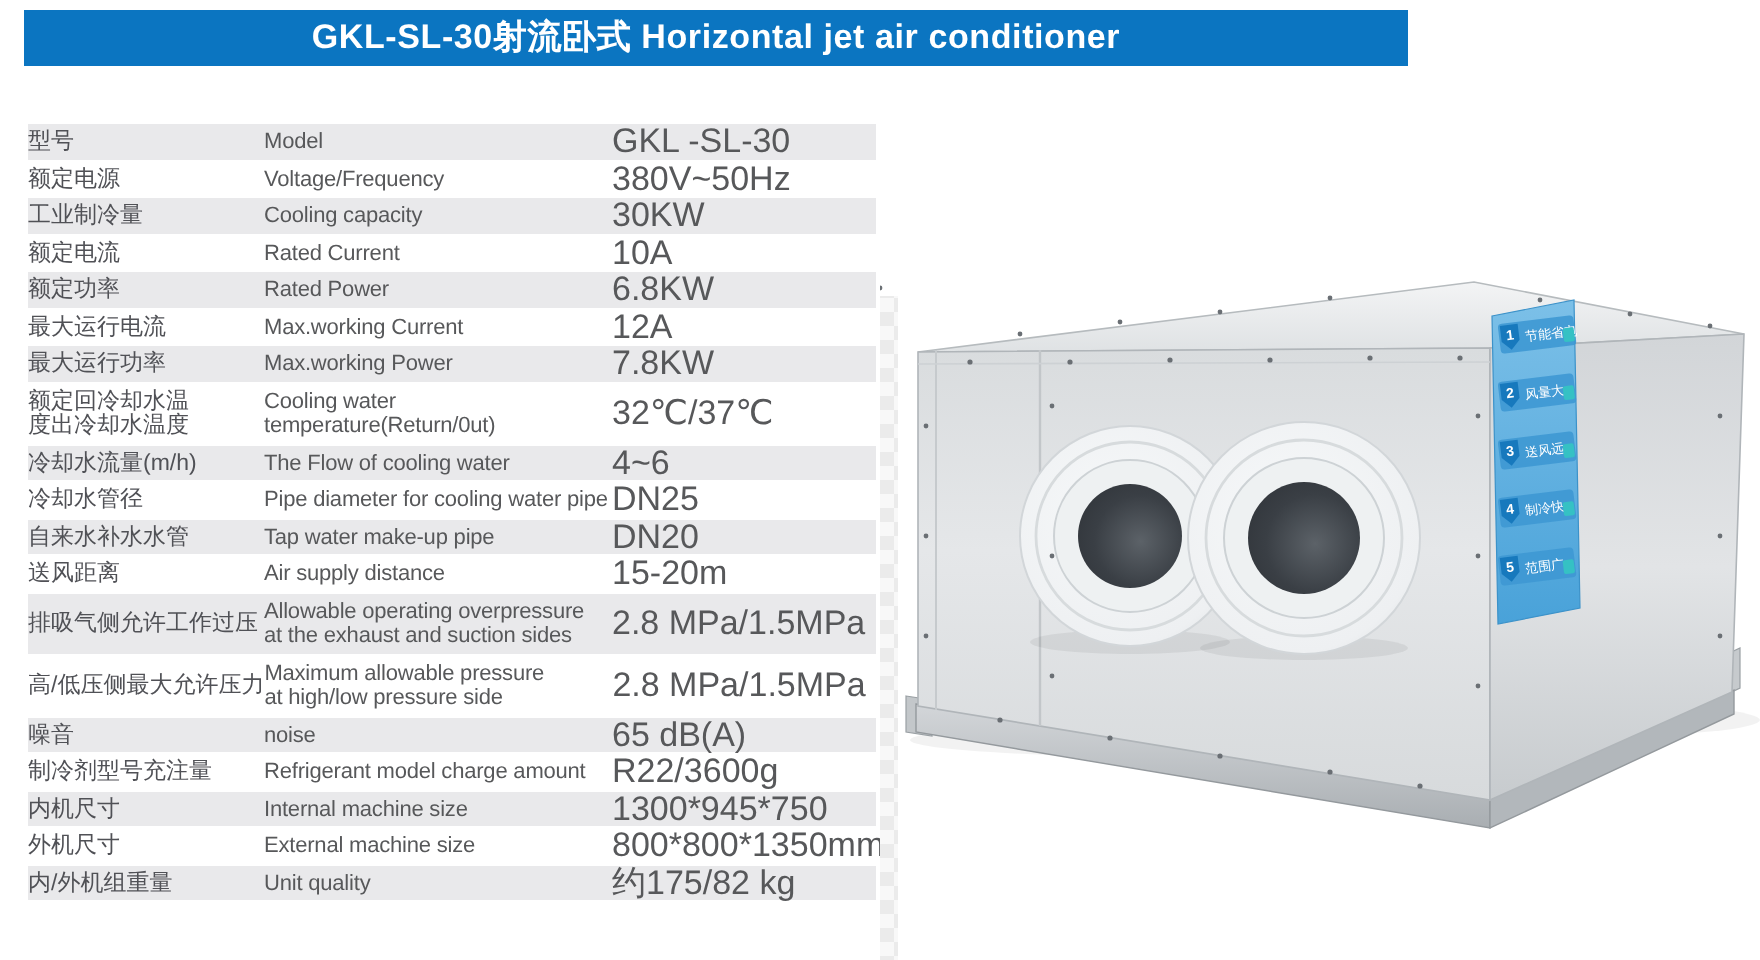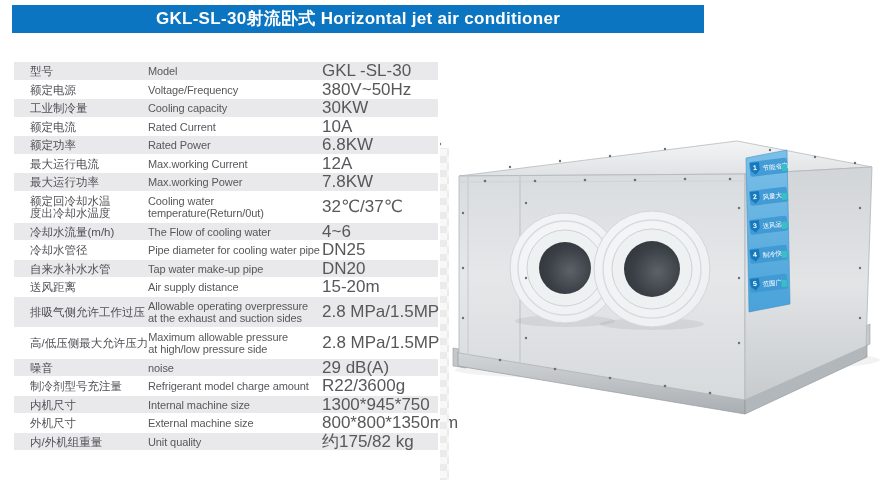--- a/index.html
+++ b/index.html
@@ -18,21 +18,21 @@
     position:absolute;left:14px;top:62px;width:424px;
   }
   .spec-row{
     display:flex;align-items:center;
     padding:3px 0;
     box-shadow:inset 0 -1px #ffffff;
   }
   .spec-row:nth-child(odd){background:#e9e9eb;}
   .spec-row:nth-child(even){background:#ffffff;}
   .col{white-space:pre;line-height:12.5px;color:#57585a;}
-  .col-cn{flex:0 0 118px;padding-left:16px;font-size:11.5px;color:#505156;}
+  .col-cn{flex:0 0 118px;font-size:11.5px;color:#505156;}
   .col-en{flex:0 0 174px;font-size:11px;letter-spacing:-0.1px;}
   .col-val{flex:1;font-size:17px;}
   .photo-wrap{
     position:absolute;left:440px;top:128px;width:440px;height:352px;
   }
   svg text{font-family:"Liberation Sans","DejaVu Sans",sans-serif;}
 </style>
 </head>
 <body>
 
@@ -110,21 +110,21 @@
   </div>
     <div class="spec-row">
     <div class="col col-cn">高/低压侧最大允许压力</div>
     <div class="col col-en">Maximum allowable pressure
 at high/low pressure side</div>
     <div class="col col-val">2.8 MPa/1.5MPa</div>
   </div>
     <div class="spec-row">
     <div class="col col-cn">噪音</div>
     <div class="col col-en">noise</div>
-    <div class="col col-val">29 dB(A)</div>
+    <div class="col col-val">65 dB(A)</div>
   </div>
     <div class="spec-row">
     <div class="col col-cn">制冷剂型号充注量</div>
     <div class="col col-en">Refrigerant model charge amount</div>
     <div class="col col-val">R22/3600g</div>
   </div>
     <div class="spec-row">
     <div class="col col-cn">内机尺寸</div>
     <div class="col col-en">Internal machine size</div>
     <div class="col col-val">1300*945*750</div>

